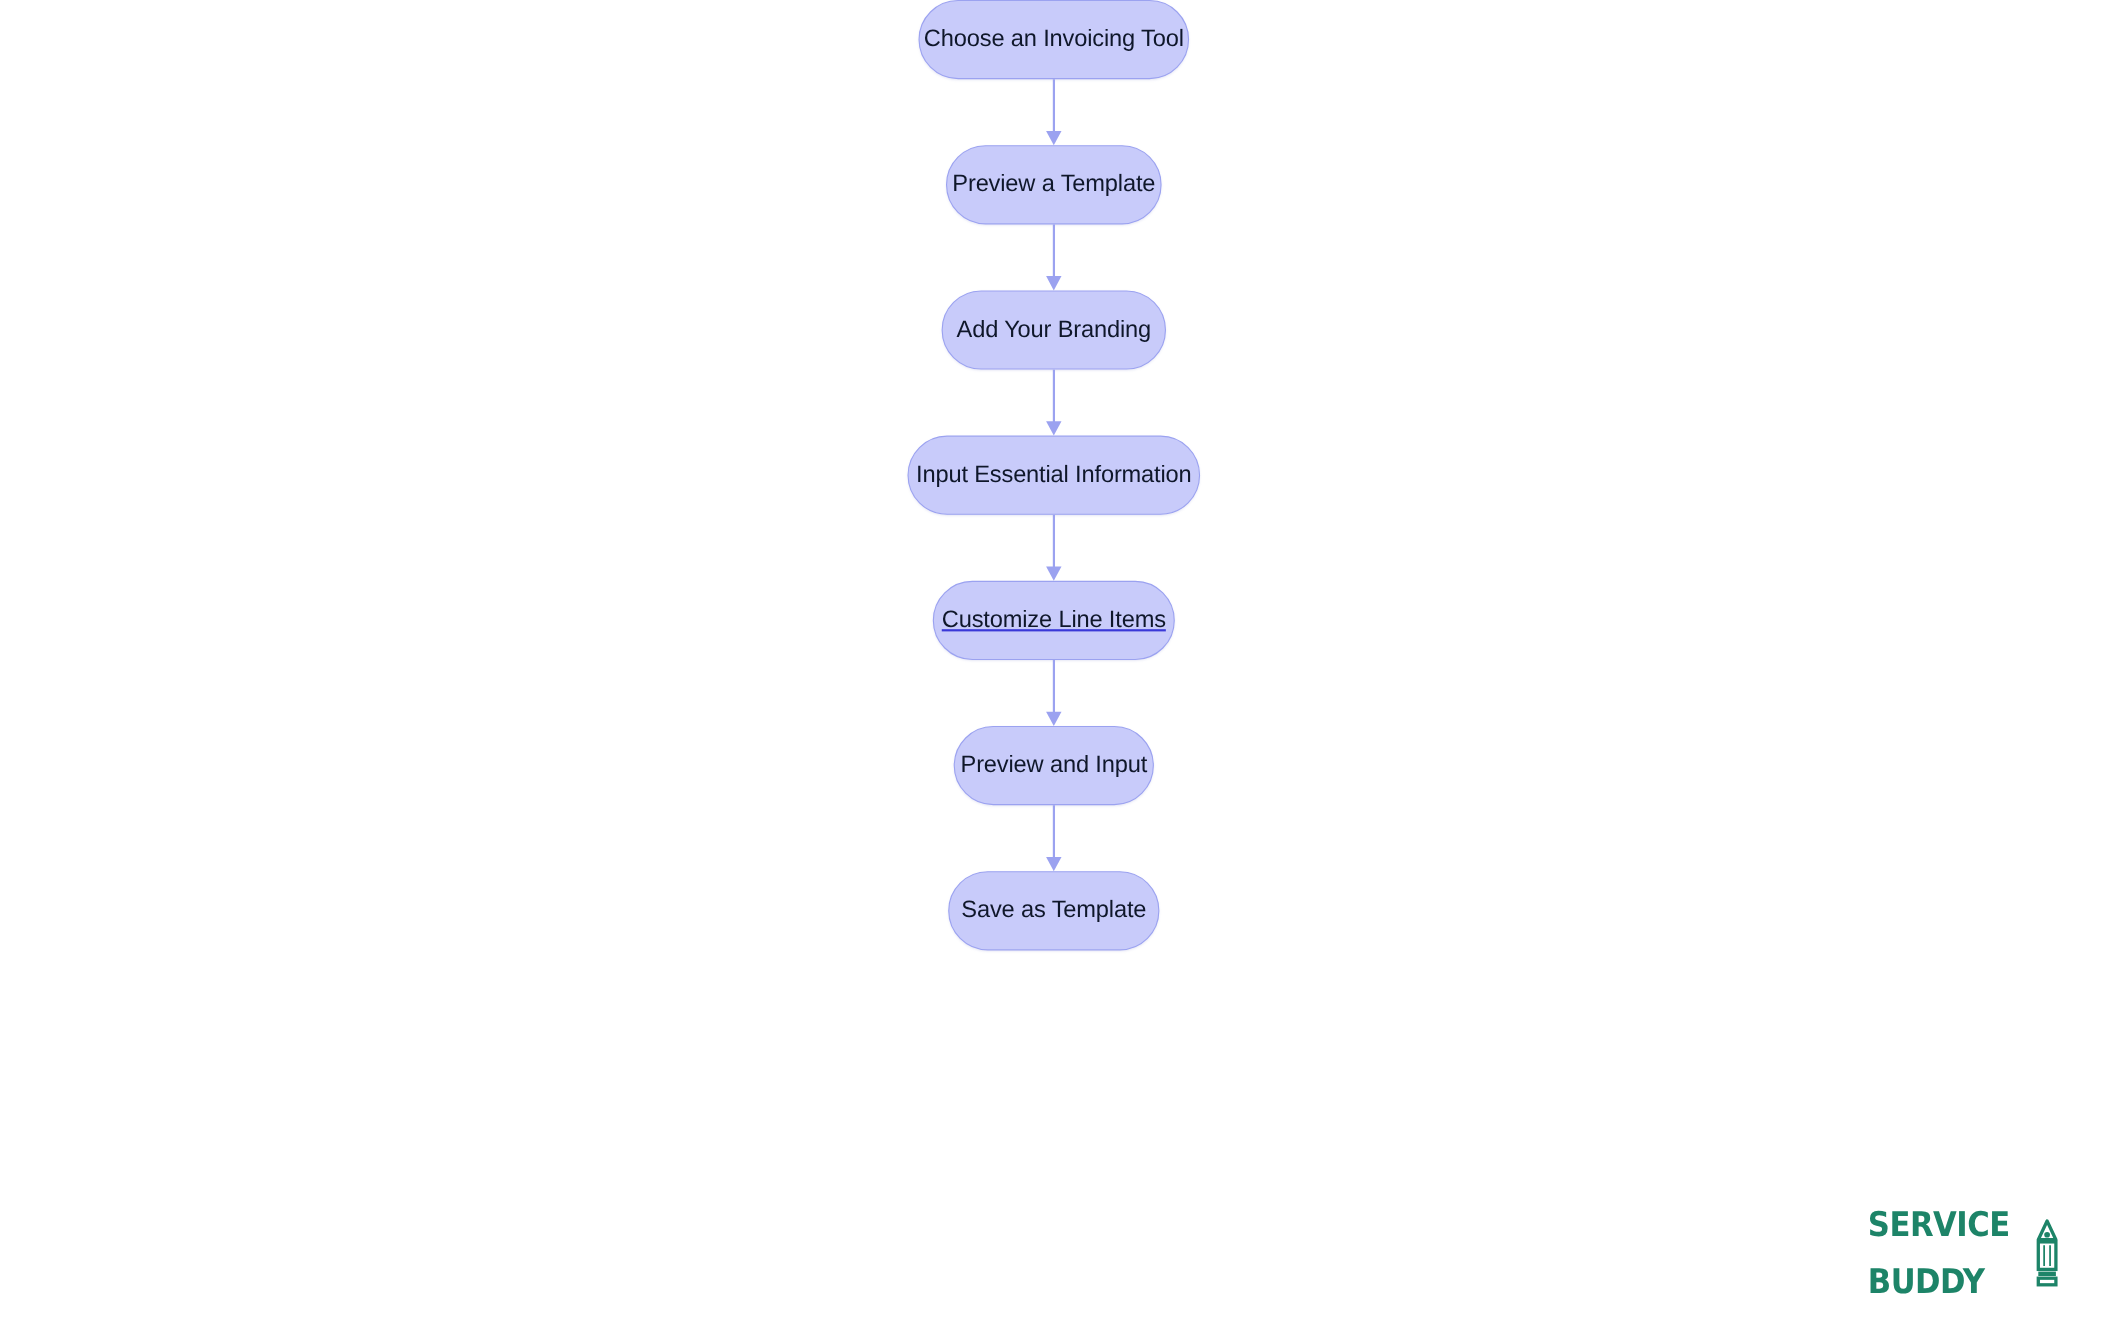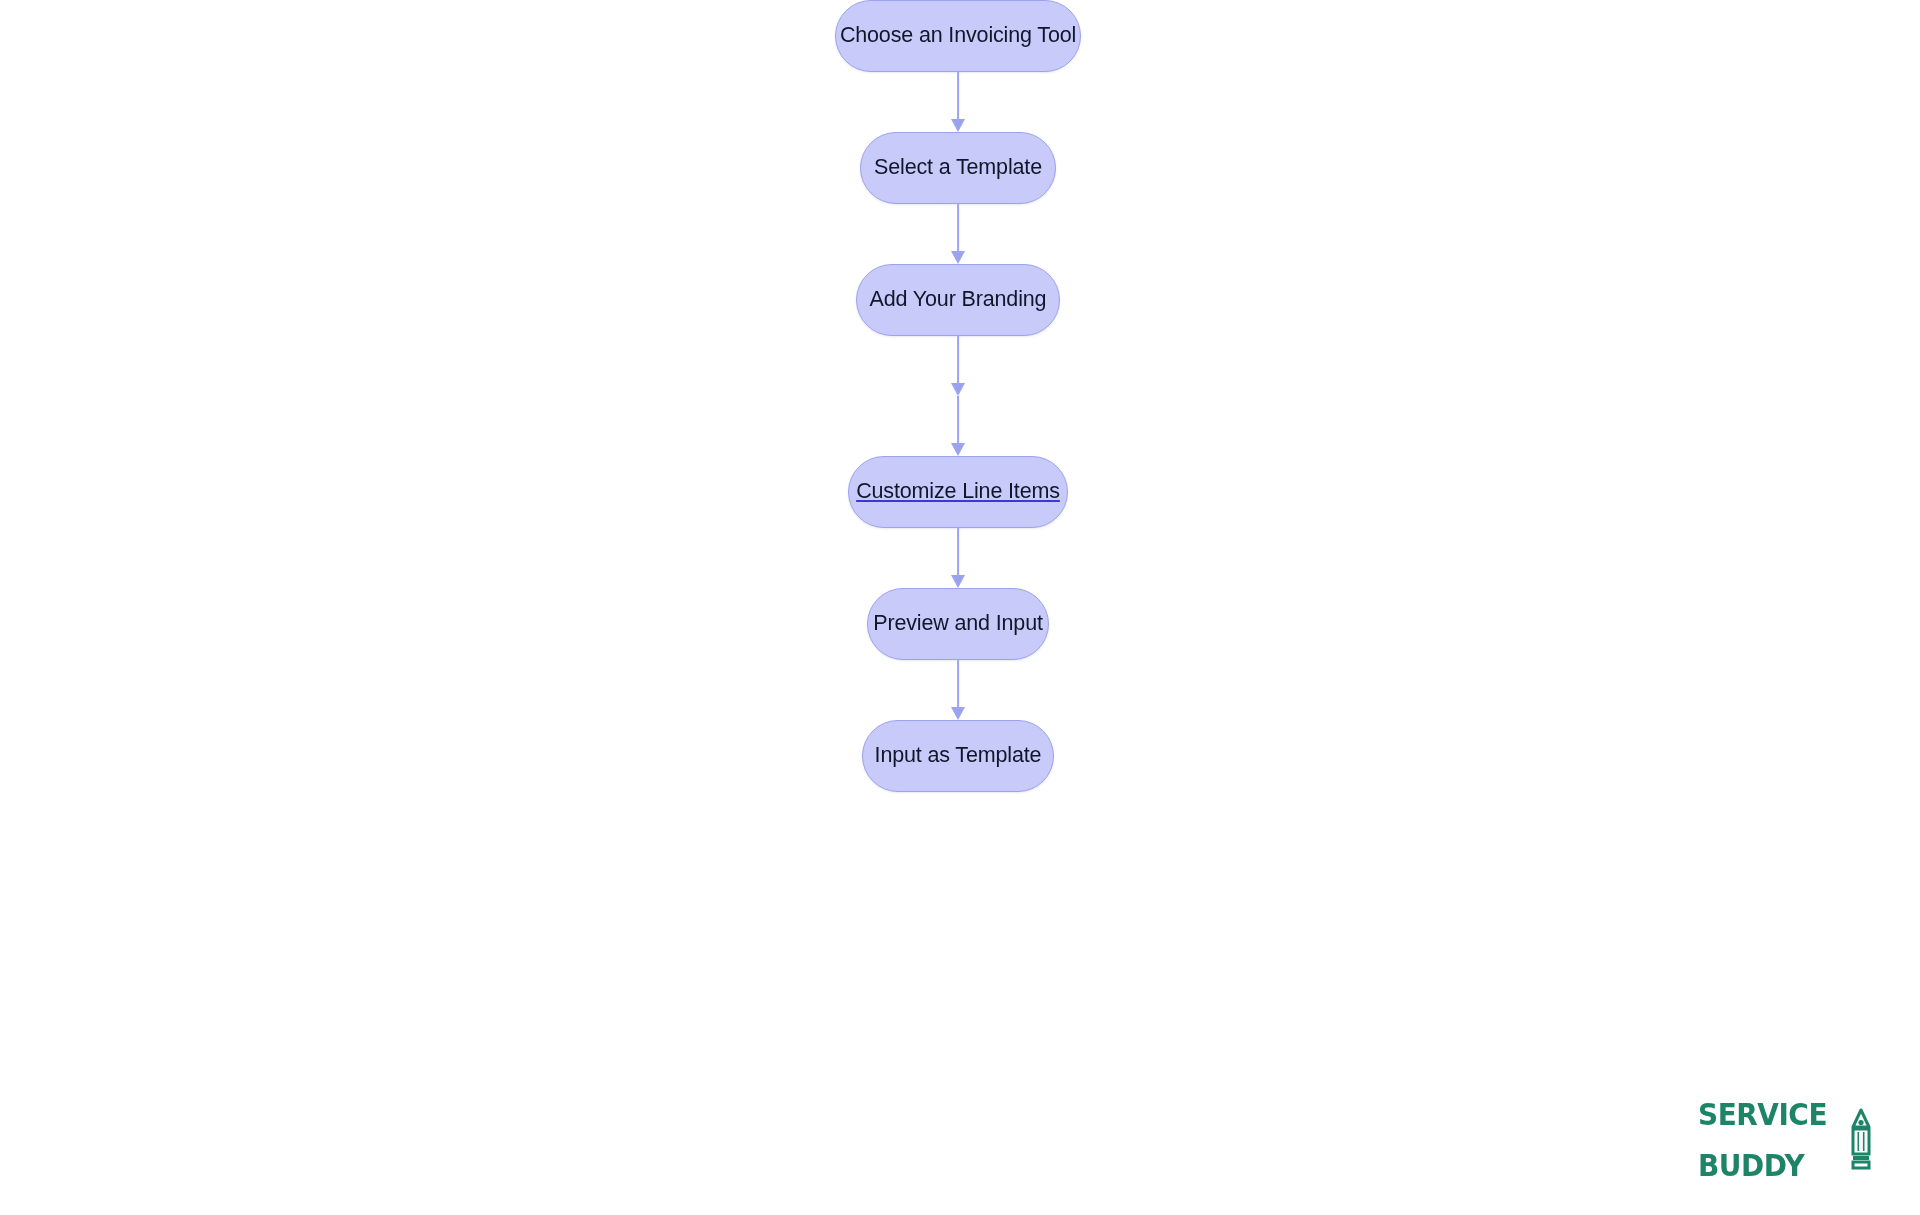--- a/index.html
+++ b/index.html
@@ -151,37 +151,40 @@
     <div class="node n0">
       <span class="node-label">Choose an Invoicing Tool</span>
     </div>
 
     <div class="connector">
       <span class="line"></span>
       <span class="arrowhead"></span>
     </div>
 
     <div class="node n1">
-      <span class="node-label">Select a Template</span>
+      <span class="node-label">Preview a Template</span>
     </div>
 
     <div class="connector">
       <span class="line"></span>
       <span class="arrowhead"></span>
     </div>
 
     <div class="node n2">
       <span class="node-label">Add Your Branding</span>
     </div>
 
     <div class="connector">
       <span class="line"></span>
       <span class="arrowhead"></span>
     </div>
 
+    <div class="node n3">
+      <span class="node-label">Input Essential Information</span>
+    </div>
 
     <div class="connector">
       <span class="line"></span>
       <span class="arrowhead"></span>
     </div>
 
     <div class="node n4">
       <span class="node-label">Customize Line Items</span>
     </div>
 
@@ -193,21 +196,21 @@
     <div class="node n5">
       <span class="node-label">Preview and Input</span>
     </div>
 
     <div class="connector">
       <span class="line"></span>
       <span class="arrowhead"></span>
     </div>
 
     <div class="node n6">
-      <span class="node-label">Input as Template</span>
+      <span class="node-label">Save as Template</span>
     </div>
 
   </div>
 </div>
 
 <div class="brand-logo">
   <div class="brand-wordmark">
     <span class="brand-line line-1">SERVICE</span>
     <span class="brand-line line-2">BUDDY</span>
   </div>

